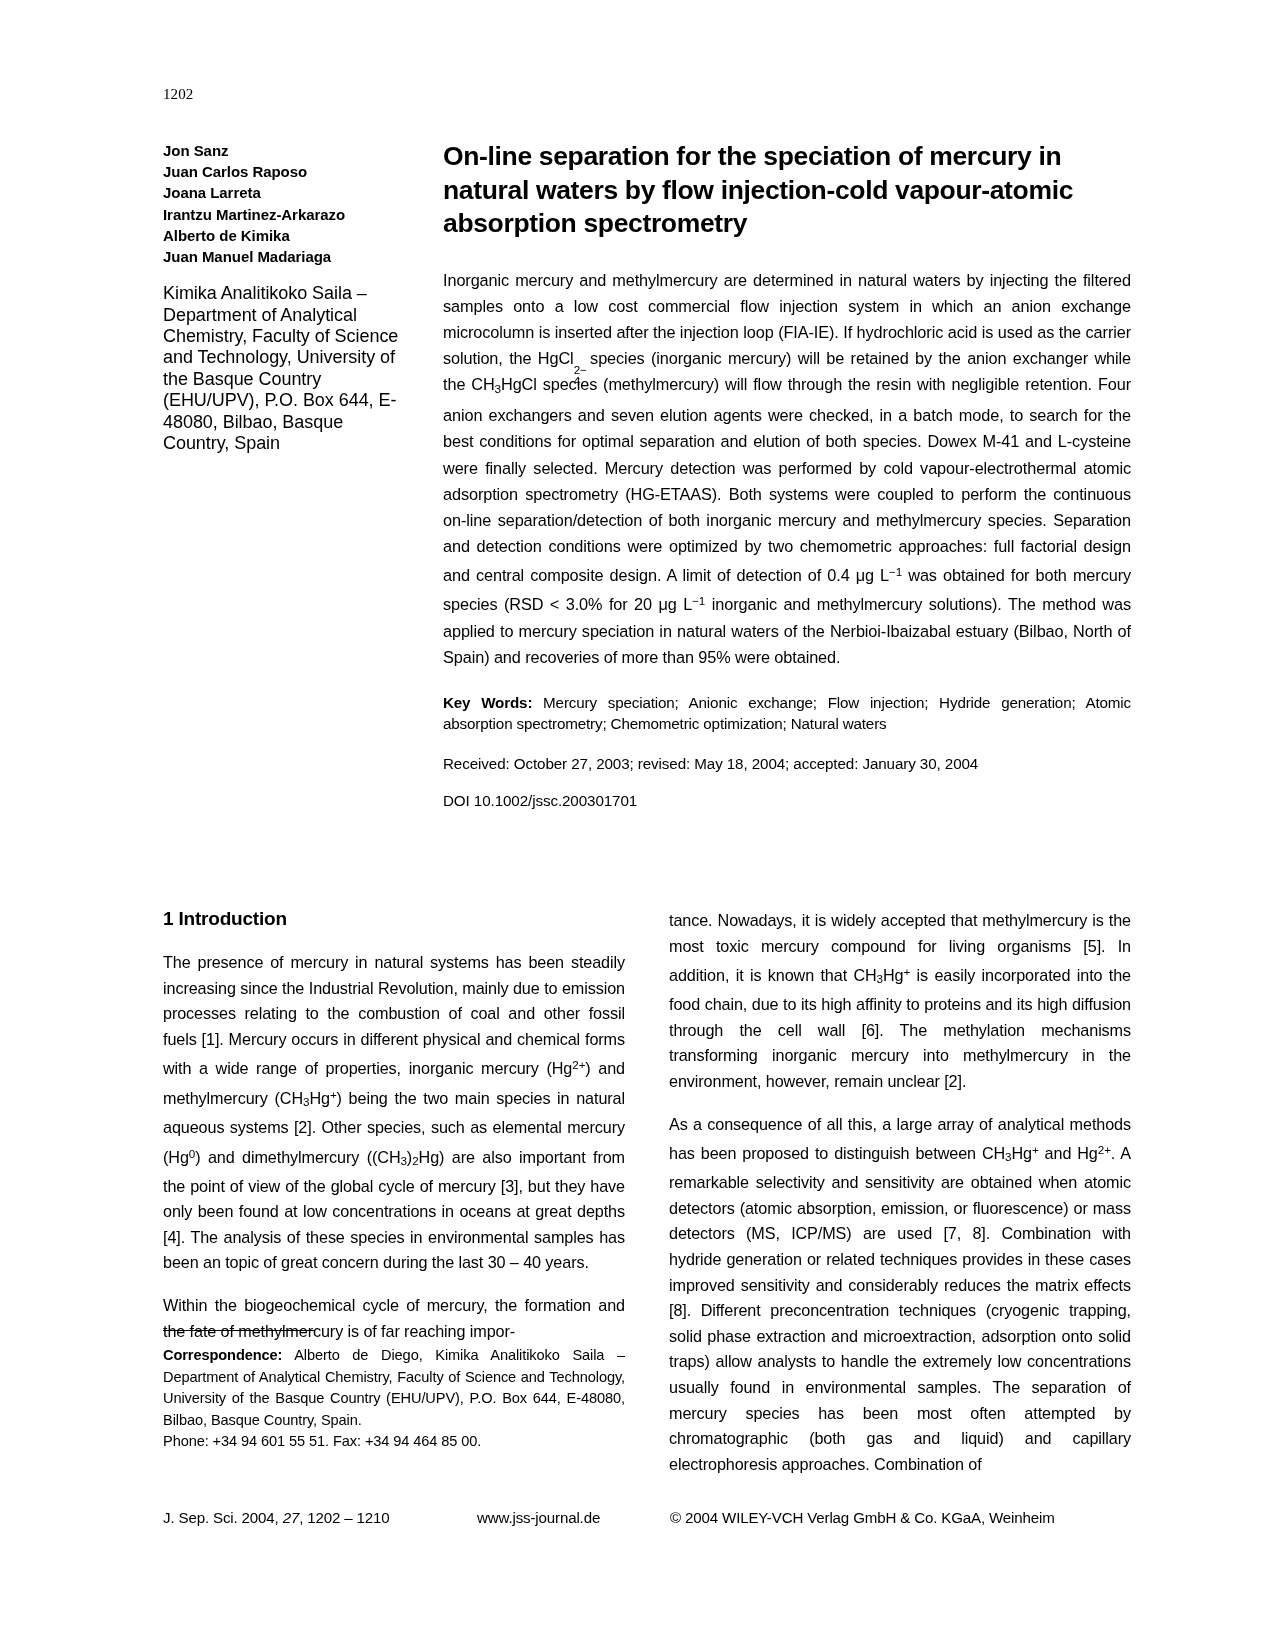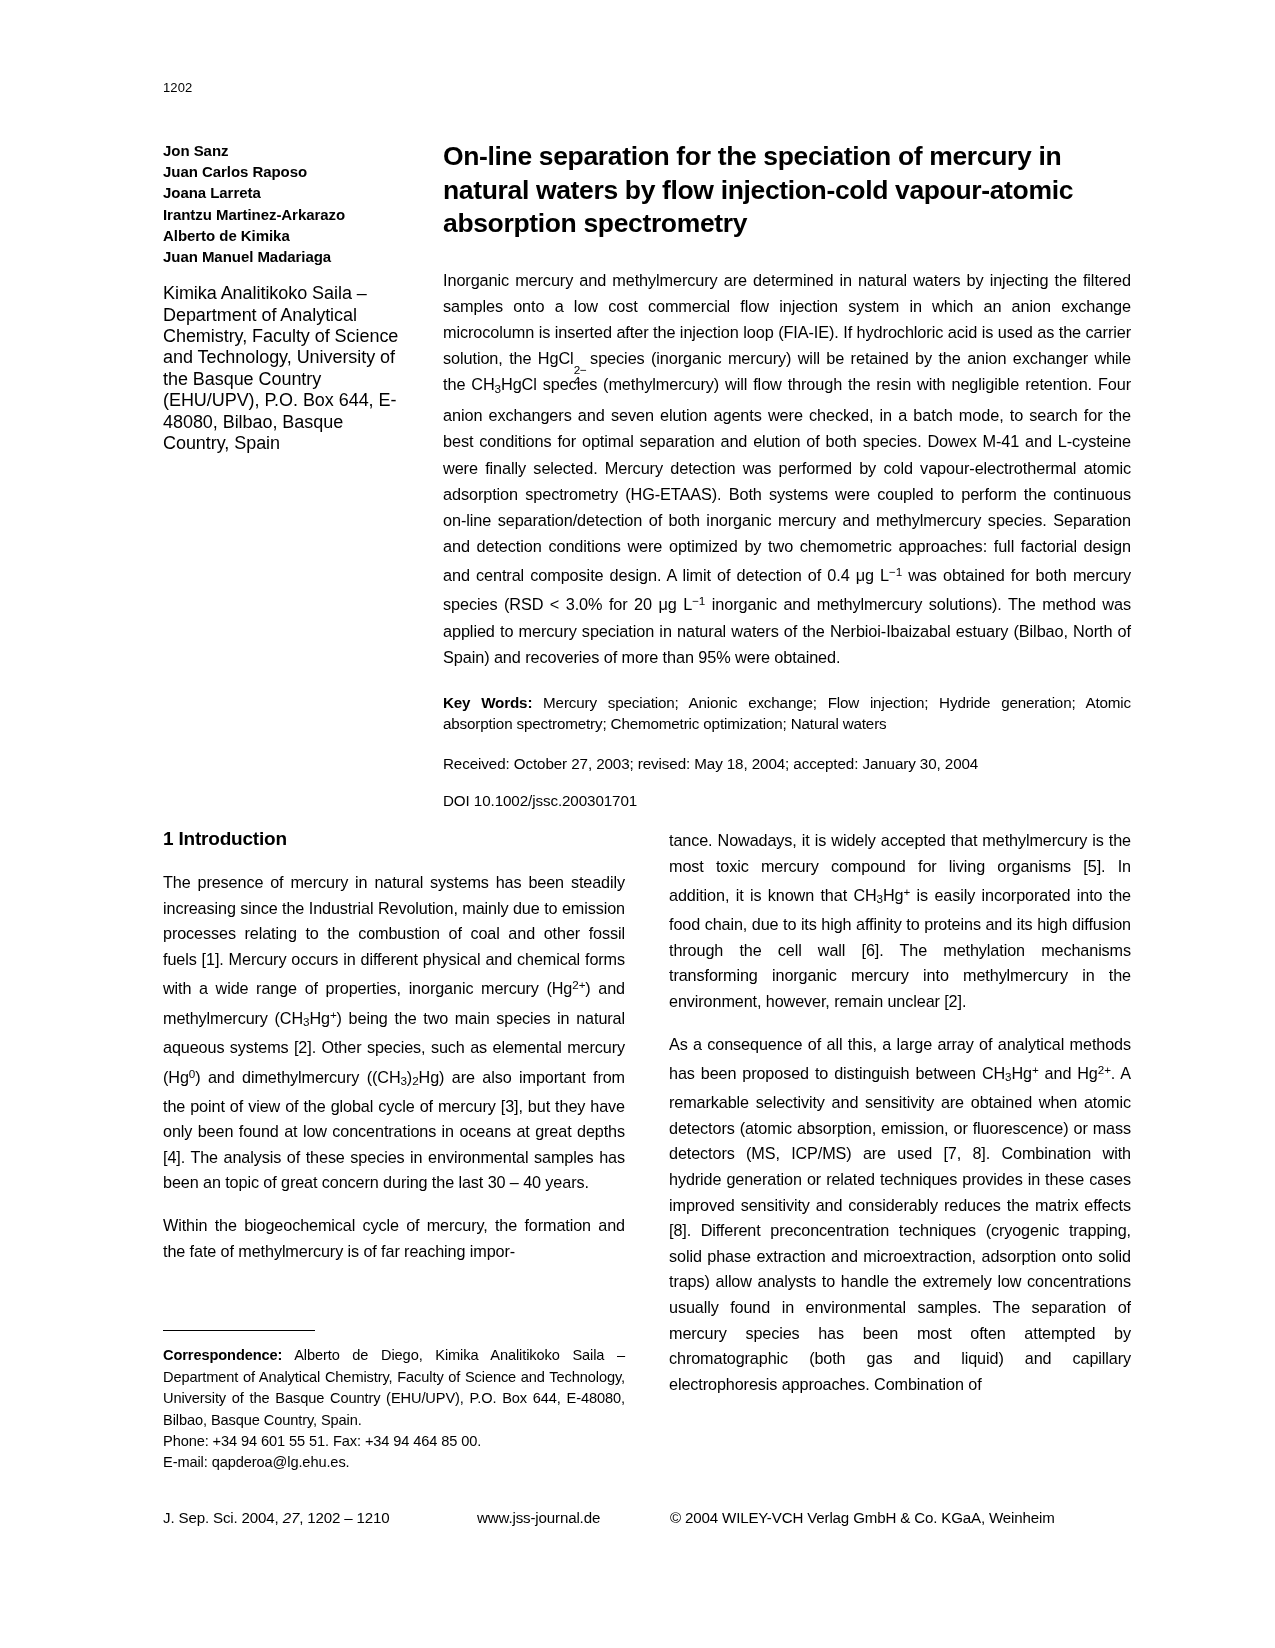--- a/index.html
+++ b/index.html
@@ -19,23 +19,24 @@
     position: absolute;
     left: 0; top: 0;
     width: 1275px;
     height: 1648px;
   }
 
   
   .folio {
     position: absolute;
     left: 163px;
-    top: 80px;
-    font-size: 13px;
+    top: 86px;
+    font-size: 15px;
     letter-spacing: 0.1px;
+    font-family: Liberation Serif, serif;
   }
 
   
   .header {
     position: absolute;
     left: 163px;
     top: 140px;
     width: 968px;
   }
   .author-col {
@@ -94,21 +95,21 @@
   .doi {
     font-size: 15.2px;
     line-height: 21px;
     letter-spacing: -0.1px;
   }
 
   
   .body-cols {
     position: absolute;
     left: 163px;
-    top: 828px;
+    top: 908px;
     width: 968px;
     height: 580px;
   }
   .col {
     position: absolute;
     top: 0;
     width: 462px;
   }
   .col-left  { left: 0; }
   .col-right { left: 506px; }
@@ -238,21 +239,20 @@
       <p class="para"><span>tance. Nowadays, it is widely accepted that methylmercury is the most toxic mercury compound for living organisms [5]. In addition, it is known that CH</span><sub>3</sub><span>Hg</span><sup>+</sup><span> is easily incorporated into the food chain, due to its high affinity to proteins and its high diffusion through the cell wall [6]. The methylation mechanisms transforming inorganic mercury into methylmercury in the environment, however, remain unclear [2].</span></p>
 
       <p class="para"><span>As a consequence of all this, a large array of analytical methods has been proposed to distinguish between CH</span><sub>3</sub><span>Hg</span><sup>+</sup><span> and Hg</span><sup>2+</sup><span>. A remarkable selectivity and sensitivity are obtained when atomic detectors (atomic absorption, emission, or fluorescence) or mass detectors (MS, ICP/MS) are used [7, 8]. Combination with hydride generation or related techniques provides in these cases improved sensitivity and considerably reduces the matrix effects [8]. Different preconcentration techniques (cryogenic trapping, solid phase extraction and microextraction, adsorption onto solid traps) allow analysts to handle the extremely low concentrations usually found in environmental samples. The separation of mercury species has been most often attempted by chromatographic (both gas and liquid) and capillary electrophoresis approaches. Combination of</span></p>
     </div>
   </div>
 
   <div class="footnote">
     <div class="fn-rule"></div>
     <div class="fn-text"><b>Correspondence:</b><span> Alberto de Diego, Kimika Analitikoko Saila – Department of Analytical Chemistry, Faculty of Science and Technology, University of the Basque Country (EHU/UPV), P.O. Box 644, E-48080, Bilbao, Basque Country, Spain.</span></div>
     <div class="fn-line">Phone: +34 94 601 55 51. Fax: +34 94 464 85 00.</div>
-    <div class="fn-line">E-mail: qapderoa@lg.ehu.es.</div>
   </div>
 
   <div class="footer">
     <div class="footer-left"><span>J. Sep. Sci. 2004, </span><i>27</i><span>, 1202 – 1210</span></div>
     <div class="footer-center">www.jss-journal.de</div>
     <div class="footer-right">© 2004 WILEY-VCH Verlag GmbH &amp; Co. KGaA, Weinheim</div>
   </div>
 
 </div>
 

